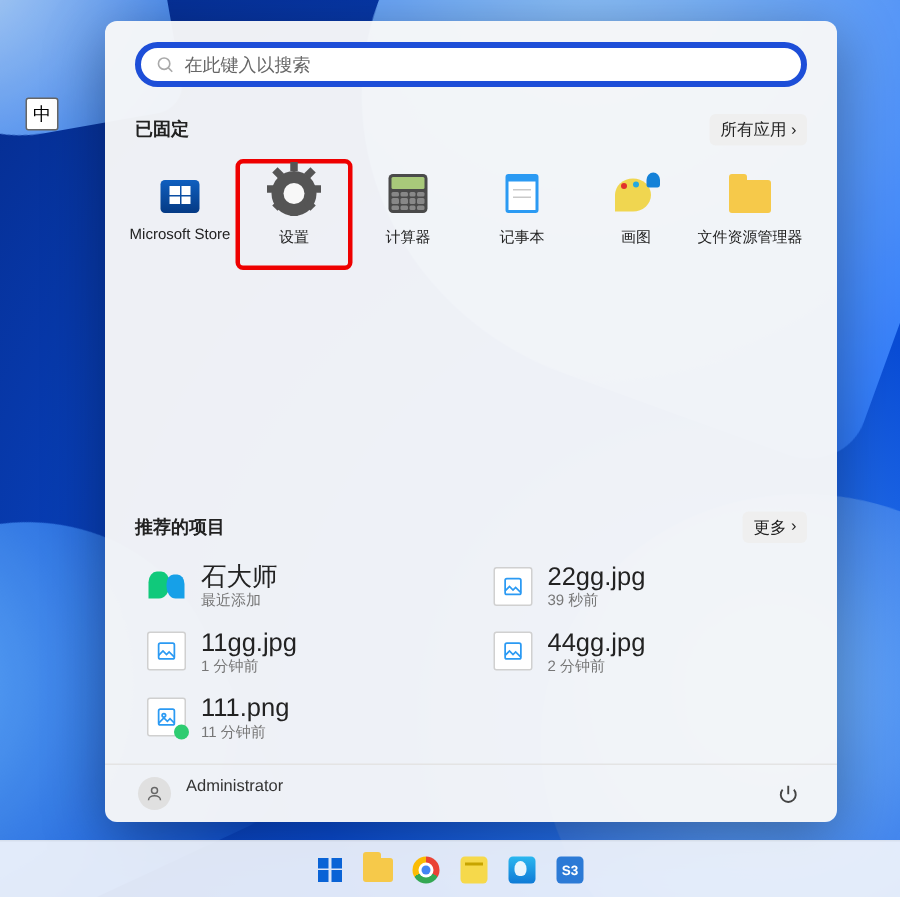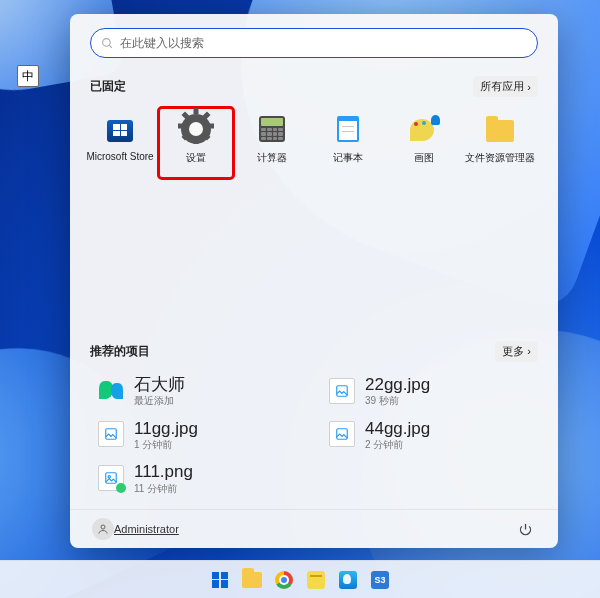--- a/index.html
+++ b/index.html
@@ -22,21 +22,21 @@
   }
 
   .start {
     position: absolute; top: 14px; left: 70px; width: 488px; height: 534px;
     background: rgba(248,248,248,0.96); border-radius: 8px;
     box-shadow: 0 10px 40px rgba(0,0,0,.35);
     padding: 14px 20px 10px 20px;
     display: flex; flex-direction: column;
   }
   .search {
-    width: 100%; height: 30px; border:1px solid #1d4ed8; border-radius: 16px;
+    width: 100%; height: 30px; border:4px solid #1d4ed8; border-radius: 16px;
     display:flex; align-items:center; gap:6px; padding: 0 10px; background:#fff;
     color:#666; font-size:12px;
   }
   .search svg { opacity:.5; }
 
   .section-row { display:flex; justify-content:space-between; align-items:center; margin-top:18px; }
   .section-title { font-size: 12px; font-weight:600; color:#222;}
   .pill-btn { font-size: 11px; border:none; background:#efefef; padding:3px 7px; border-radius:4px; display:flex; align-items:center; gap:3px; cursor:pointer; color:#222;}
 
   .apps-grid { display:flex; gap:0; margin-top:10px; margin-left:-8px;}
@@ -84,21 +84,21 @@
   .ri.img{border:1px solid #d0d0d0;border-radius:2px;background:#fff;position:relative;padding:4px;}
   .ri.img svg{display:block;}
   .ri.png{background:#fff;border:1px solid #d0d0d0;border-radius:2px;position:relative;}
   .ri.png::after{content:"";position:absolute;right:-3px;bottom:-3px;width:10px;height:10px;border-radius:50%;background:#2ecc71;}
 
   .shidashi{width:24px;height:24px;position:relative;}
   .shidashi::before{content:"";position:absolute;left:0;top:2px;width:14px;height:18px;background:#10c97b;border-radius:40% 40% 50% 0;}
   .shidashi::after{content:"";position:absolute;right:0;top:4px;width:12px;height:16px;background:#16a0e8;border-radius:40% 40% 0 50%;}
 
   .bottom { border-top:1px solid #e4e4e4; margin:14px -20px -10px -20px; padding:8px 22px; display:flex; justify-content:space-between; align-items:center;}
-  .user { display:flex; align-items:center; font-size:11px; color:#333; cursor:pointer;text-decoration:underline;}
+  .user { display:flex; gap:10px; align-items:flex-start; font-size:11px; color:#333; cursor:pointer;}
   .avatar{width:22px;height:22px;border-radius:50%;background:#e0e0e0;display:flex;align-items:center;justify-content:center;}
   .power{cursor:pointer; width:22px;height:22px;display:flex;align-items:center;justify-content:center;}
 
   .taskbar {
     position:absolute; bottom:0; left:0; right:0; height:38px;
     background: rgba(245,247,252,.9); border-top:1px solid rgba(0,0,0,.05);
     display:flex; align-items:center; justify-content:center; gap:4px;
   }
   .tb { width:28px;height:28px;border-radius:4px;display:flex;align-items:center;justify-content:center;cursor:pointer;}
   .winicon{width:16px;height:16px;display:grid;grid-template-columns:1fr 1fr;grid-template-rows:1fr 1fr;gap:1.2px;}

